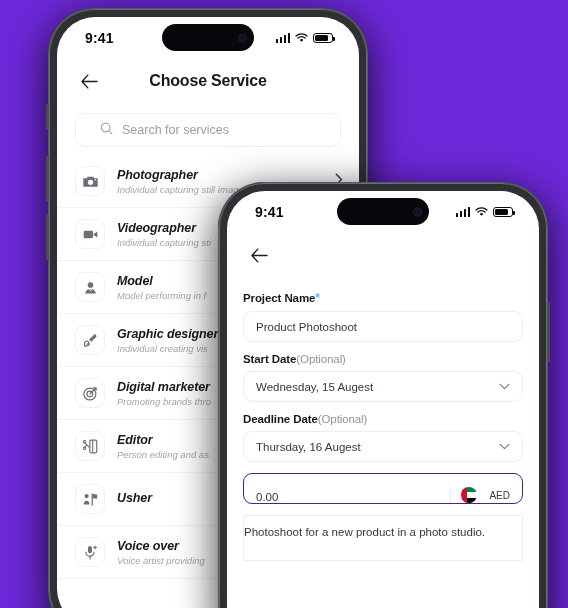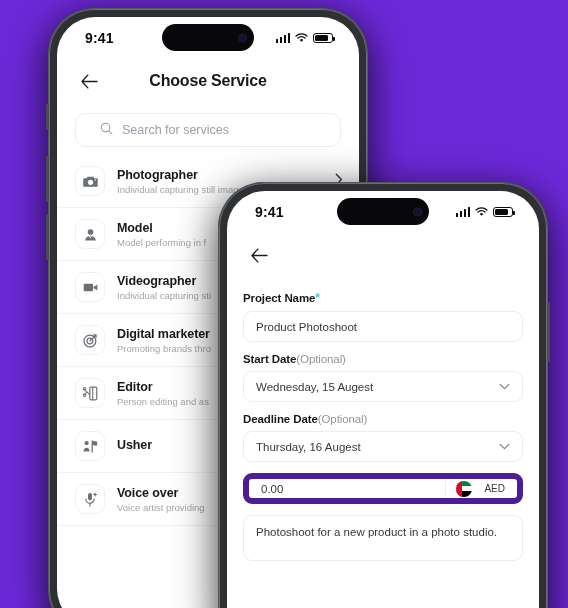--- a/index.html
+++ b/index.html
@@ -83,53 +83,53 @@
   .svc {
     display:flex; align-items:center; gap:12px;
     padding:11px 16px 11px 18px; border-bottom:1px solid #f1f2f4;
     position:relative;
   }
   .svc-ic {
     flex:0 0 auto; width:30px; height:30px; border-radius:9px;
     border:1px solid #f0f1f3; background:#fff;
     display:flex; align-items:center; justify-content:center; color:#6b7076;
   }
-  .svc-txt { flex:1 1 auto; min-width:0; }
+  .svc-txt { flex:1 1 auto; min-width:0;font-style:italic; }
   .svc-name { font-size:12.5px; font-weight:bold; color:#16181c; white-space:nowrap; letter-spacing:-.1px; }
   .svc-desc { font-size:9.5px; color:#a2a7ac; margin-top:2px; white-space:nowrap; }
   .svc-chev { flex:0 0 auto; color:#3a3d42; }
 
   
   .form { padding:14px 16px 0; }
   .fgroup { margin-bottom:11px; }
   .flabel { font-size:11.5px; color:#16181c; font-weight:bold; margin-bottom:6px; letter-spacing:-.1px; }
   .flabel .opt { font-weight:normal; color:#8f949a; }
   .flabel .req { color:#4cc2f0; font-size:12px; }
   .finput {
     height:31px; border:1px solid #ecedef; border-radius:9px;
     display:flex; align-items:center; padding:0 12px;
     font-size:11.5px; color:#34383d; background:#fff;
   }
   .fselect { justify-content:space-between; }
   .fselect .chev { color:#7c8187; display:flex; }
-  .money { display:flex; align-items:center; border:6px solid #4c1d95; border-radius:9px; overflow:hidden; height:31px; }
+  .money { display:flex; align-items:flex-end; border:1px solid #4c1d95; border-radius:9px; overflow:hidden; height:31px; }
   .money .amt { flex:1 1 auto; display:flex; align-items:center; padding:0 12px; font-size:11.5px; color:#34383d; }
   .money .cur {
     flex:0 0 auto; display:flex; align-items:center; gap:12px;
     padding:0 12px 0 10px; border-left:1px solid #ecedef;
     font-size:10px; font-weight:normal; color:#34383d;
   }
   .flag { width:16px; height:16px; border-radius:50%; overflow:hidden; position:relative; flex:0 0 auto; }
   .flag .g{position:absolute;left:0;right:0;top:0;height:33.4%;background:#00843d;}
   .flag .w{position:absolute;left:0;right:0;top:33.3%;height:33.4%;background:#fff;}
   .flag .b{position:absolute;left:0;right:0;bottom:0;height:33.4%;background:#000;}
   .flag .r{position:absolute;left:0;top:0;bottom:0;width:33%;background:#ce1126;}
   .ftext {
-    min-height:46px; border:1px solid #ecedef; border-radius:9px;
-    padding:9px 12px; font-size:11.5px; color:#34383d; line-height:1.35;
+    min-height:46px; border:1px solid #ecedef; border-radius:2px;
+    padding:9px 0; font-size:11.5px; color:#34383d; line-height:1.35;
   }
 </style>
 </head>
 <body>
 
 <div class="stage">
 
   <div class="phone p1">
     <div class="bezel-hi"></div>
     <div class="btn-side silent"></div>
@@ -201,44 +201,57 @@
           <div class="svc-chev">
             <svg width="8" height="13" viewBox="0 0 8 13">
                 <path d="M1.3 1.3 6.4 6.5 1.3 11.7" stroke="#3a3d42" stroke-width="1.5" fill="none" stroke-linecap="round" stroke-linejoin="round"></path>
               </svg>
           </div>
         </div>
 
         <div class="svc">
           <div class="svc-ic">
             <svg width="17" height="17" viewBox="0 0 20 20">
+                <rect x="2" y="5.5" width="11" height="9" rx="1.6" fill="#6b7076"></rect>
+                <path d="M13.6 9.4 18 6.6v6.8l-4.4-2.8Z" fill="#6b7076"></path>
+              </svg>
+          </div>
+          <div class="svc-txt">
+            <div class="svc-name">Videographer</div>
+            <div class="svc-desc">Individual capturing sti</div>
+          </div>
+        </div>
+
+        <div class="svc">
+          <div class="svc-ic">
+            <svg width="17" height="17" viewBox="0 0 20 20">
                 <circle cx="10" cy="7" r="3.3" fill="#6b7076"></circle>
                 <path d="M3.6 17c.6-3.5 3.2-5.2 6.4-5.2s5.8 1.7 6.4 5.2H3.6Z" fill="#6b7076"></path>
                 <path d="M8.6 11.8 10 14l1.4-2.2" stroke="#fff" stroke-width="1" fill="none"></path>
               </svg>
           </div>
           <div class="svc-txt">
             <div class="svc-name">Model</div>
             <div class="svc-desc">Model performing in f</div>
           </div>
         </div>
 
         <div class="svc">
           <div class="svc-ic">
             <svg width="17" height="17" viewBox="0 0 20 20">
-                <rect x="2" y="5.5" width="11" height="9" rx="1.6" fill="#6b7076"></rect>
-                <path d="M13.6 9.4 18 6.6v6.8l-4.4-2.8Z" fill="#6b7076"></path>
-              </svg>
-          </div>
-          <div class="svc-txt">
-            <div class="svc-name">Videographer</div>
-            <div class="svc-desc">Individual capturing sti</div>
-          </div>
-        </div>
-
+                <path d="M3.4 16.4c2.6.6 4.6-.6 5.6-2.3" stroke="#6b7076" stroke-width="1.4" fill="none" stroke-linecap="round"></path>
+                <path d="M3.4 16.4c-1.3-2.5-.3-4.8 1.7-5.5 1.7-.6 3 .5 2.9 1.9-.1 1.3-1.5 2-2.3 1.3" stroke="#6b7076" stroke-width="1.4" fill="none" stroke-linecap="round" stroke-linejoin="round"></path>
+                <path d="m11 11.6 5.5-5.5a1.9 1.9 0 0 0-2.7-2.7l-5.5 5.5 1.3 1.4 1.4 1.3Z" fill="#6b7076"></path>
+              </svg>
+          </div>
+          <div class="svc-txt">
+            <div class="svc-name">Graphic designer</div>
+            <div class="svc-desc">Individual creating vis</div>
+          </div>
+        </div>
 
         <div class="svc">
           <div class="svc-ic">
             <svg width="17" height="17" viewBox="0 0 20 20">
                 <circle cx="9.3" cy="10.6" r="7" stroke="#6b7076" stroke-width="1.4" fill="none"></circle>
                 <circle cx="9.3" cy="10.6" r="3.4" stroke="#6b7076" stroke-width="1.4" fill="none"></circle>
                 <path d="m9.3 10.6 7.3-7.3M13.6 3.3h3v3" stroke="#6b7076" stroke-width="1.4" fill="none" stroke-linecap="round" stroke-linejoin="round"></path>
               </svg>
           </div>
           <div class="svc-txt">

